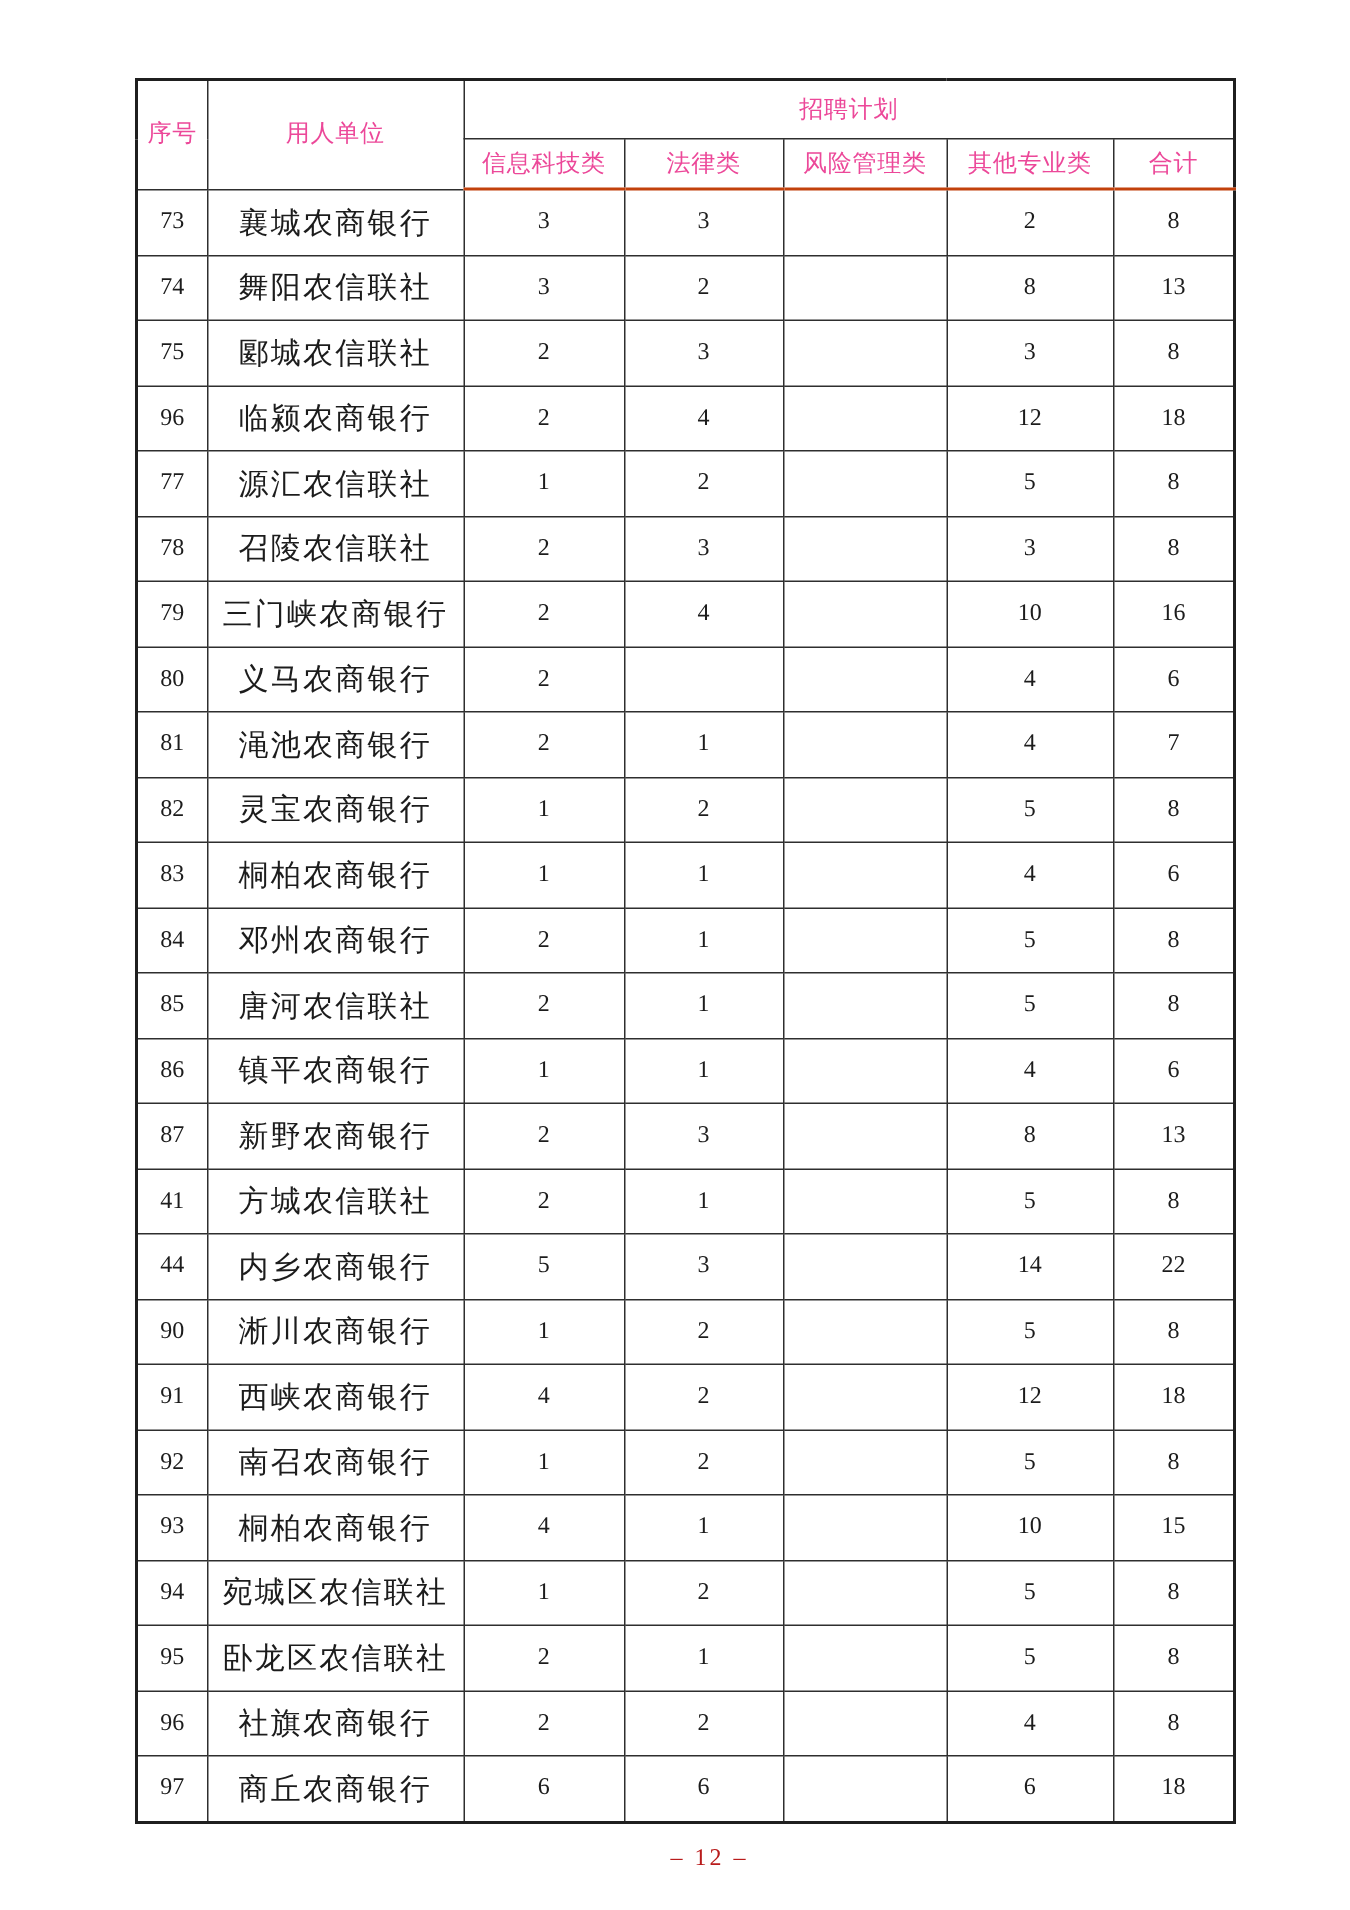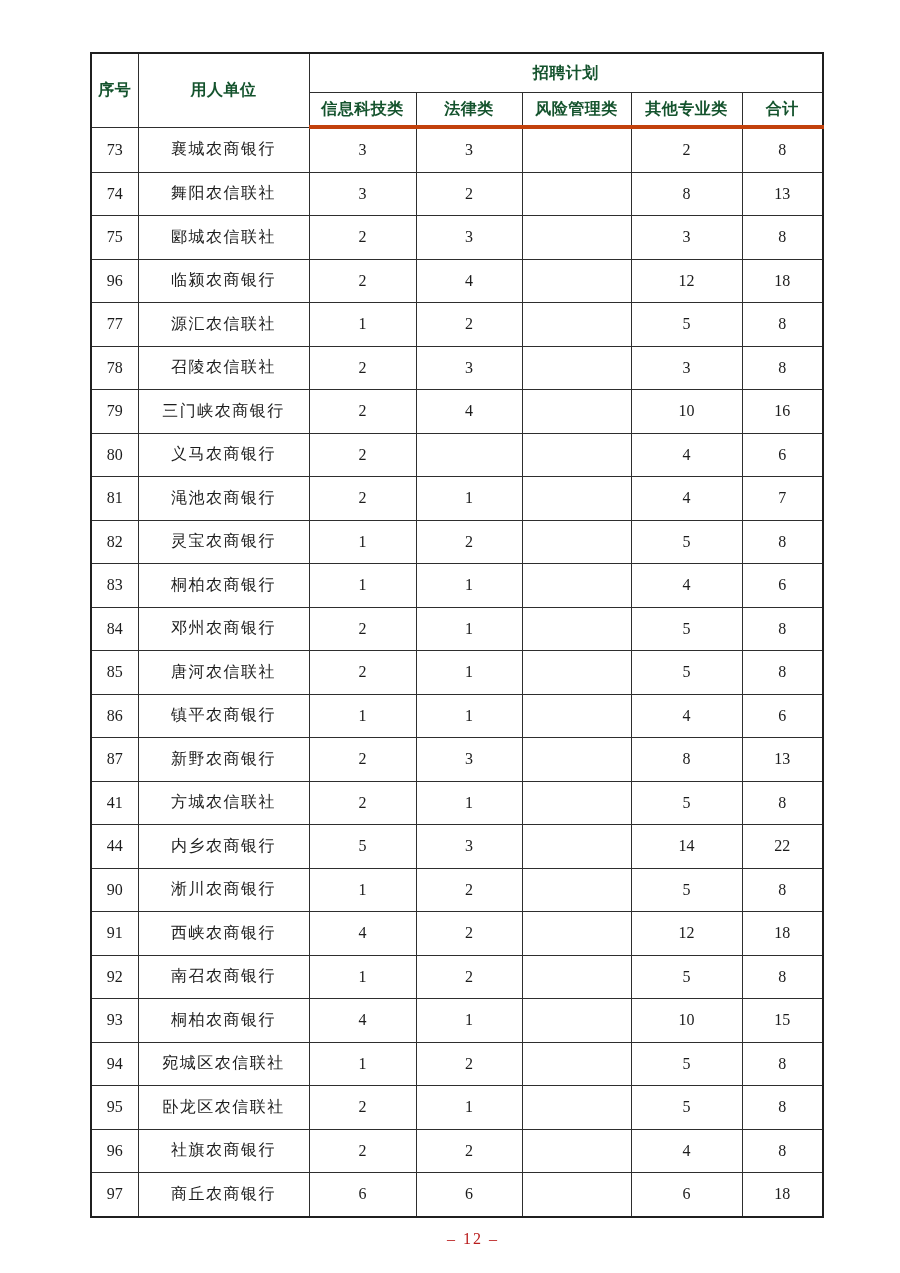--- a/index.html
+++ b/index.html
@@ -35,37 +35,37 @@
   .recruit-table td {
     border: 1px solid #2e2e2e;
     text-align: center;
     vertical-align: middle;
     padding: 0;
     overflow: hidden;
     white-space: nowrap;
   }
   .recruit-table thead th {
     font-family: "Liberation Sans", sans-serif;
-    font-weight: 700;
+    font-weight: 400;
     font-size: 16px;
-    color: #14532d;
+    color: #ec4899;
     letter-spacing: 0.5px;
   }
   .recruit-table thead tr.group-row th.group-cell { height: 38px; }
   .recruit-table thead tr.sub-row th {
     height: 32px;
-    border-bottom: 4px solid #c2410c;
+    border-bottom: 2px solid #c2410c;
   }
   .recruit-table tbody td { height: 42.5px; }
   .recruit-table td.c-seq {
     font-size: 16px;
     margin-top: 46px;
   }
   .recruit-table td.c-employer {
-    font-size: 16px;
+    font-size: 20px;
     letter-spacing: 1.5px;
   }
   .recruit-table td.c-num {
     font-size: 16px;
   }
   .footer-pagenum {
     position: absolute;
     left: 0;
     top: 1230px;
     width: 896px;

